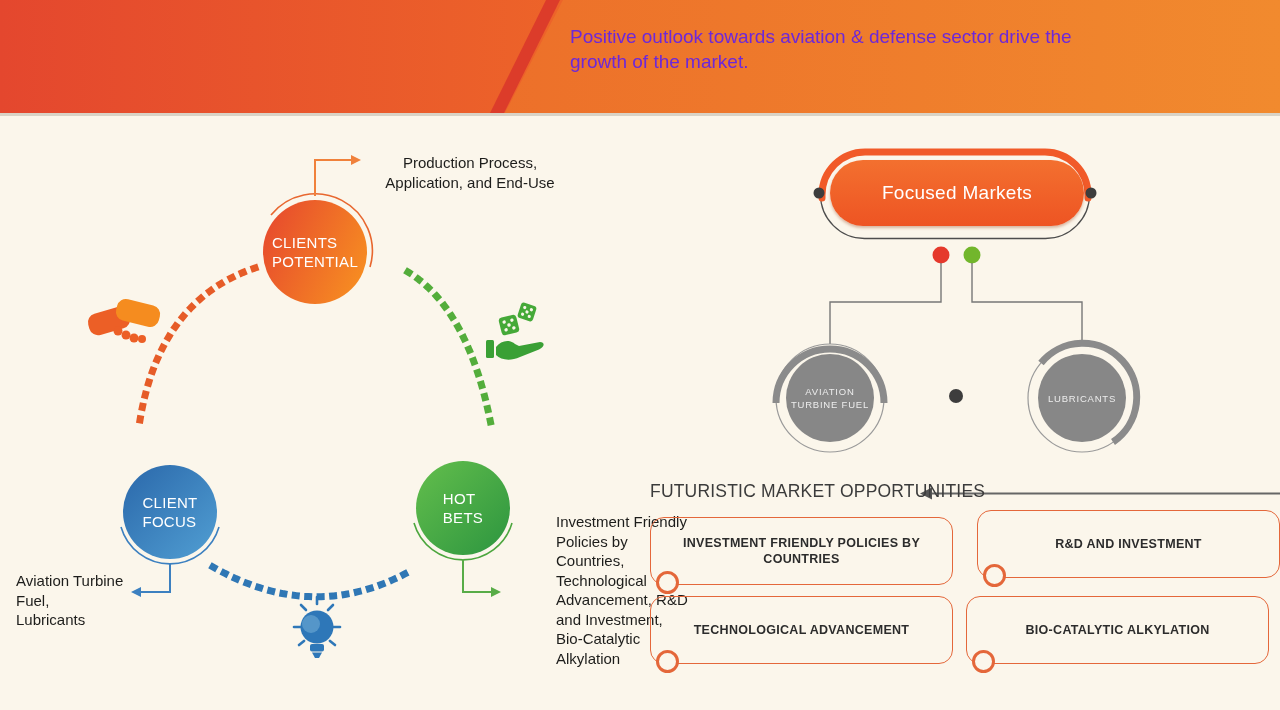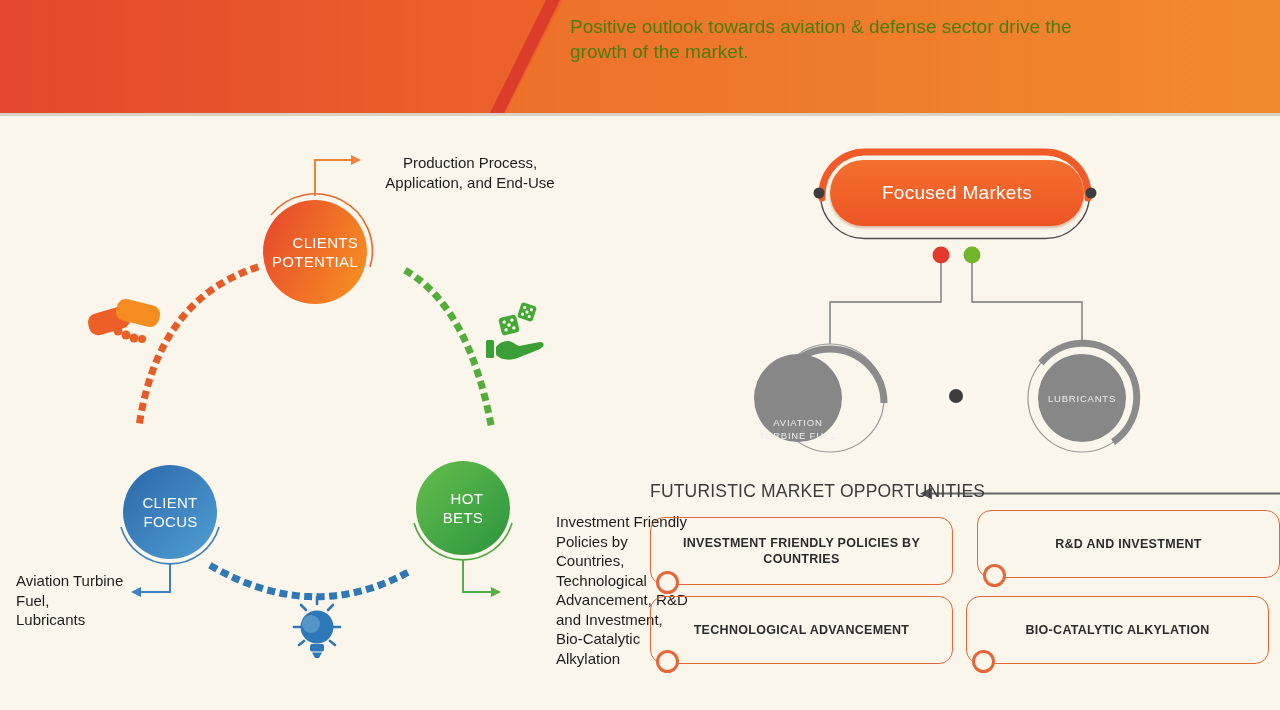--- a/index.html
+++ b/index.html
@@ -13,45 +13,45 @@
     background:linear-gradient(90deg,#e4472e 0%,#ef6b28 55%,#f79b1e 100%);}
   #header-right{position:absolute;left:0;top:0;width:1280px;height:113px;
     background:linear-gradient(90deg,#ea5f27,#f18a2e);
     clip-path:polygon(563px 0,1280px 0,1280px 113px,505px 113px);}
   #header-stripe{position:absolute;left:0;top:0;width:1280px;height:113px;
     background:#dc3c2a;
     clip-path:polygon(546px 0,560px 0,504px 113px,490px 113px);}
   #header-underline{position:absolute;left:0;top:113px;width:1280px;height:3px;background:#d9d3c6;}
   #page-title{position:absolute;left:42px;top:19px;color:#ffffff;font-size:28px;
     font-weight:bold;line-height:36px;white-space:pre-line;letter-spacing:.2px;}
-  #page-subtitle{position:absolute;left:570px;top:14px;color:#4d7c0f;font-size:19px;
+  #page-subtitle{position:absolute;left:570px;top:24px;color:#6d28d9;font-size:19px;
     line-height:25px;white-space:pre-line;}
   .ann{position:absolute;font-size:15px;line-height:19.5px;color:#1d1d1b;white-space:pre-line;}
   .bubble{position:absolute;border-radius:50%;}
   .bubble .lbl{position:absolute;inset:0;display:flex;align-items:center;justify-content:center;
-    color:#fff;font-size:15px;line-height:19px;text-align:right;letter-spacing:.3px;white-space:pre-line;}
+    color:#fff;font-size:15px;line-height:19px;text-align:left;letter-spacing:.3px;white-space:pre-line;}
   
   #clients-potential{left:263px;top:200px;width:104px;height:104px;
     background:linear-gradient(115deg,#e74b2d 8%,#f68b22 88%);}
   #client-focus{left:123px;top:465px;width:94px;height:94px;
     background:linear-gradient(135deg,#2e6dae 10%,#4f9cd1 95%);}
   #hot-bets{left:416px;top:461px;width:94px;height:94px;
     background:linear-gradient(135deg,#5fbb4b 8%,#2f9740 95%);}
   
   #fm-pill{position:absolute;left:830px;top:160px;width:254px;height:66px;border-radius:33px;
     background:linear-gradient(180deg,#f3702f,#ee5423);
     box-shadow:0 2px 3px rgba(150,60,20,.35);
     display:flex;align-items:center;justify-content:center;}
   #fm-pill .lbl{color:#fff;font-size:19px;font-weight:normal;letter-spacing:.3px;}
   
   .gray-circle{position:absolute;width:88px;height:88px;border-radius:50%;background:#878787;
     display:flex;align-items:center;justify-content:center;}
   .gray-circle .lbl{color:#ededed;font-size:9.5px;line-height:13px;letter-spacing:.8px;
     text-align:center;white-space:pre-line;}
-  #market-aviation{left:754px;top:354px;align-items:flex-end;}
+  #market-aviation{left:786px;top:354px;}
   #market-lubricants{left:1038px;top:354px;}
   
   #fmo-heading{position:absolute;left:650px;top:481px;font-size:17.5px;color:#3b3b3b;letter-spacing:.2px;}
   .opp-box{position:absolute;width:303px;height:68px;border:1.5px solid #e4673a;border-radius:14px;
     box-sizing:border-box;display:flex;align-items:center;justify-content:center;padding:0 28px;}
   .opp-box .lbl{font-size:12.5px;font-weight:bold;color:#2c2c2c;letter-spacing:.3px;
     line-height:16px;text-align:center;}
   .opp-ring{position:absolute;left:5px;bottom:-10px;width:17px;height:17px;border-radius:50%;
     border:3px solid #e4673a;background:#fbf6eb;}
   #opp-1{left:650px;top:510px;margin-top:7px;}

